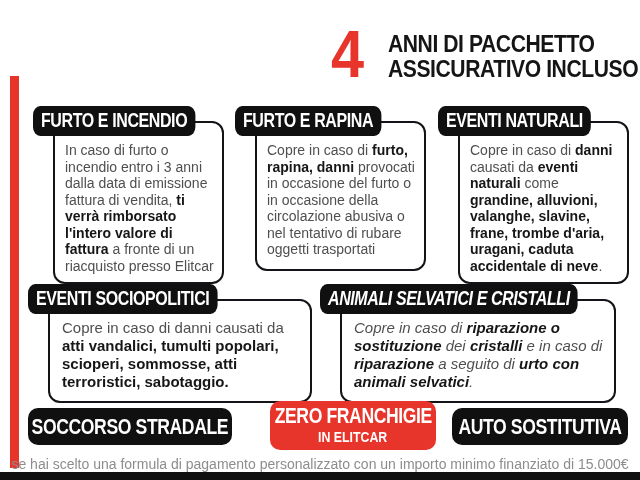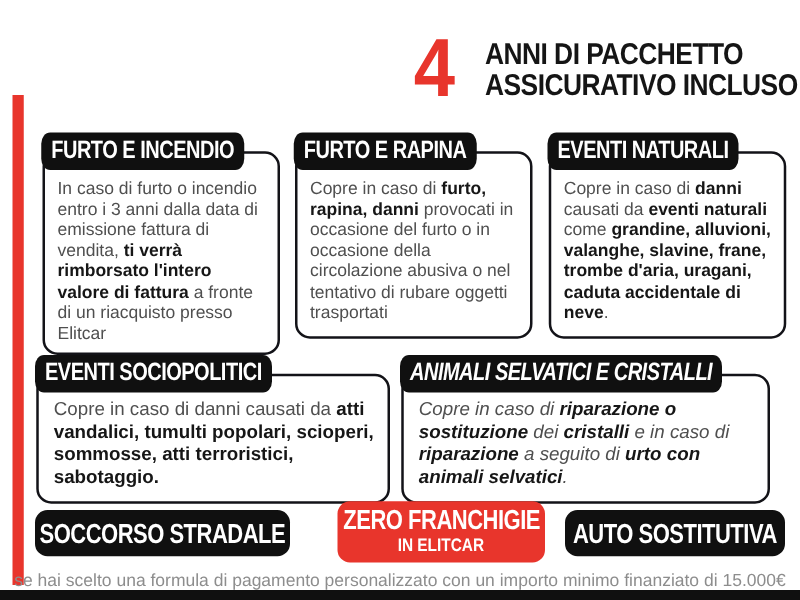--- a/index.html
+++ b/index.html
@@ -36,21 +36,21 @@
   
   .card { position:absolute; z-index:2; }
   .card-label {
     position:relative; z-index:2; display:inline-block;
     background:#101010; color:#ffffff; border-radius:9px;
     padding:4px 10px 5px 10px; font-weight:800; font-size:20px;
     line-height:1.05; white-space:nowrap; letter-spacing:-0.5px;
     transform:scaleX(0.8); transform-origin:left center;
   }
   .card-body {
-    position:relative; z-index:1; margin-top:-15px; margin-left:1px;
+    position:relative; z-index:1; margin-top:-15px; margin-left:20px;
     background:#ffffff; border:2.5px solid #131318; border-radius:12px;
     padding:19px 8px 8px 10px; font-size:14px; line-height:1.18; color:#4f4f4f;
   }
   .card.row2 .card-body { font-size:15px; line-height:1.2; padding:18px 10px 10px 12px; }
   .seg { color:#4f4f4f; font-weight:normal; }
   .seg-bold { color:#161616; font-weight:bold; }
   
   .card.c1 { left:33px; top:106px; width:191px; }
   .card.c2 { left:235px; top:106px; width:191px; }
   .card.c3 { left:438px; top:106px; width:191px; }

